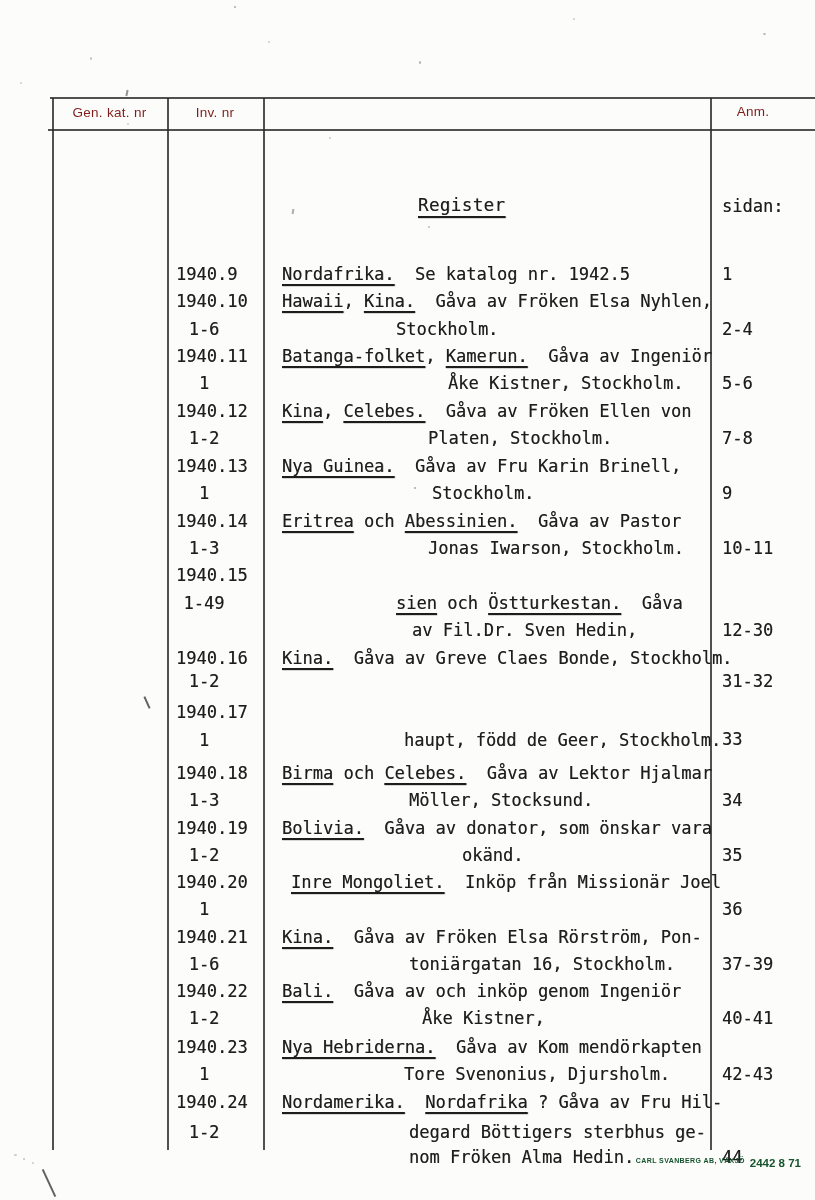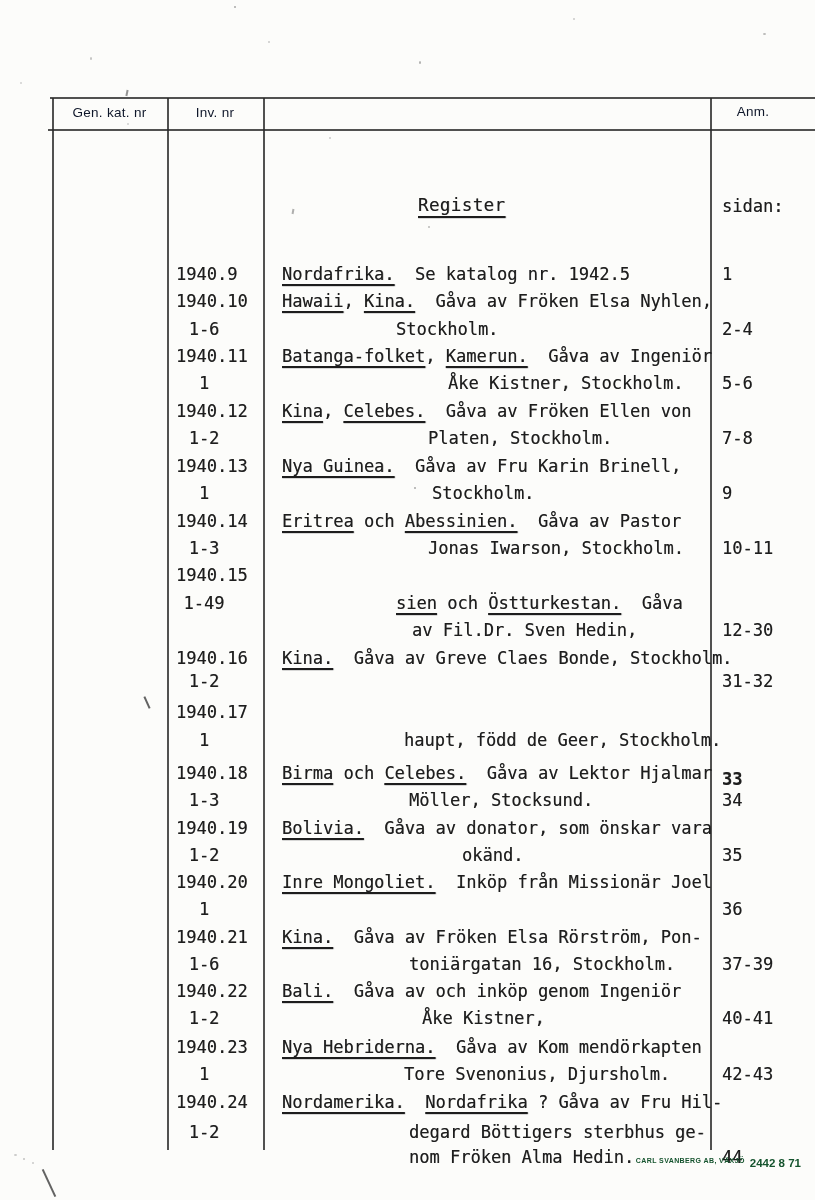--- a/index.html
+++ b/index.html
@@ -14,21 +14,21 @@
   .vl{width:2px;top:98px;height:1052px;}
   #hl-top{left:50px;right:0;top:97px;}
   #hl-head{left:48px;right:0;top:129px;}
   #vl-a{left:52px;}
   #vl-b{left:167px;}
   #vl-c{left:263px;}
   #vl-d{left:710px;}
   
   .formlabel{
     position:absolute;font-family:"Liberation Sans",sans-serif;
-    font-size:13.5px;color:#0f172a;letter-spacing:.3px;z-index:2;
+    font-size:13.5px;color:#7f1d1d;letter-spacing:.3px;z-index:2;
   }
   #h-gen{left:52px;top:105px;width:115px;text-align:center;}
   #h-inv{left:167px;top:105px;width:96px;text-align:center;}
   #h-anm{left:712px;top:104px;width:82px;text-align:center;}
   
   .tw{text-shadow:.3px .3px .3px rgba(25,25,25,.55);}
   #title{
     position:absolute;left:418px;top:195px;font-size:17.5px;letter-spacing:.4px;z-index:3;
     text-decoration:underline;text-decoration-thickness:2px;text-underline-offset:4.5px;
   }
@@ -98,32 +98,32 @@
         <div class="tl" style="top: 592px;"><span class="sub">1-49</span><span class="main" style="left: 396px;"><span class="u">sien</span><span> och </span><span class="u">Östturkestan.</span><span>  Gåva</span></span></div>
         <div class="tl" style="top: 619px;"><span class="main" style="left: 412px;"><span>av Fil.Dr. Sven Hedin,</span></span><span class="anm">12-30</span></div>
       </div>
       <div>
         <div class="tl" style="top: 647px;"><span class="inv">1940.16</span><span class="main" style="left: 282px;"><span class="u">Kina.</span><span>  Gåva av Greve Claes Bonde, Stockholm.</span></span></div>
         <div class="tl" style="top: 670px;"><span class="sub">1-2</span><span class="anm">31-32</span></div>
       </div>
       <div>
         <div class="tl" style="top: 701px;"><span class="inv">1940.17</span></div>
         <div class="tl" style="top: 729px;"><span class="sub">1</span><span class="main" style="left: 404px;"><span>haupt, född de Geer, Stockholm.</span></span></div>
-        <div class="tl" style="top: 768px; font-weight: bold;"><span class="anm">33</span></div>
+        <div class="tl" style="top: 728px;"><span class="anm">33</span></div>
       </div>
       <div>
         <div class="tl" style="top: 762px;"><span class="inv">1940.18</span><span class="main" style="left: 282px;"><span class="u">Birma</span><span> och </span><span class="u">Celebes.</span><span>  Gåva av Lektor Hjalmar</span></span></div>
         <div class="tl" style="top: 789px;"><span class="sub">1-3</span><span class="main" style="left: 409px;"><span>Möller, Stocksund.</span></span><span class="anm">34</span></div>
       </div>
       <div>
         <div class="tl" style="top: 817px;"><span class="inv">1940.19</span><span class="main" style="left: 282px;"><span class="u">Bolivia.</span><span>  Gåva av donator, som önskar vara</span></span></div>
         <div class="tl" style="top: 844px;"><span class="sub">1-2</span><span class="main" style="left: 462px;"><span>okänd.</span></span><span class="anm">35</span></div>
       </div>
       <div>
-        <div class="tl" style="top: 871px;"><span class="inv">1940.20</span><span class="main" style="left: 282px;"><span class="u">Inre Mongoliet.</span><span>  Inköp från Missionär Joel</span></span></div>
+        <div class="tl" style="top: 871px;"><span class="inv">1940.20</span><span class="main" style="left: 291px;"><span class="u">Inre Mongoliet.</span><span>  Inköp från Missionär Joel</span></span></div>
         <div class="tl" style="top: 898px;"><span class="sub">1</span><span class="anm">36</span></div>
       </div>
       <div>
         <div class="tl" style="top: 926px;"><span class="inv">1940.21</span><span class="main" style="left: 282px;"><span class="u">Kina.</span><span>  Gåva av Fröken Elsa Rörström, Pon-</span></span></div>
         <div class="tl" style="top: 953px;"><span class="sub">1-6</span><span class="main" style="left: 409px;"><span>toniärgatan 16, Stockholm.</span></span><span class="anm">37-39</span></div>
       </div>
       <div>
         <div class="tl" style="top: 980px;"><span class="inv">1940.22</span><span class="main" style="left: 282px;"><span class="u">Bali.</span><span>  Gåva av och inköp genom Ingeniör</span></span></div>
         <div class="tl" style="top: 1007px;"><span class="sub">1-2</span><span class="main" style="left: 422px;"><span>Åke Kistner,</span></span><span class="anm">40-41</span></div>
       </div>

